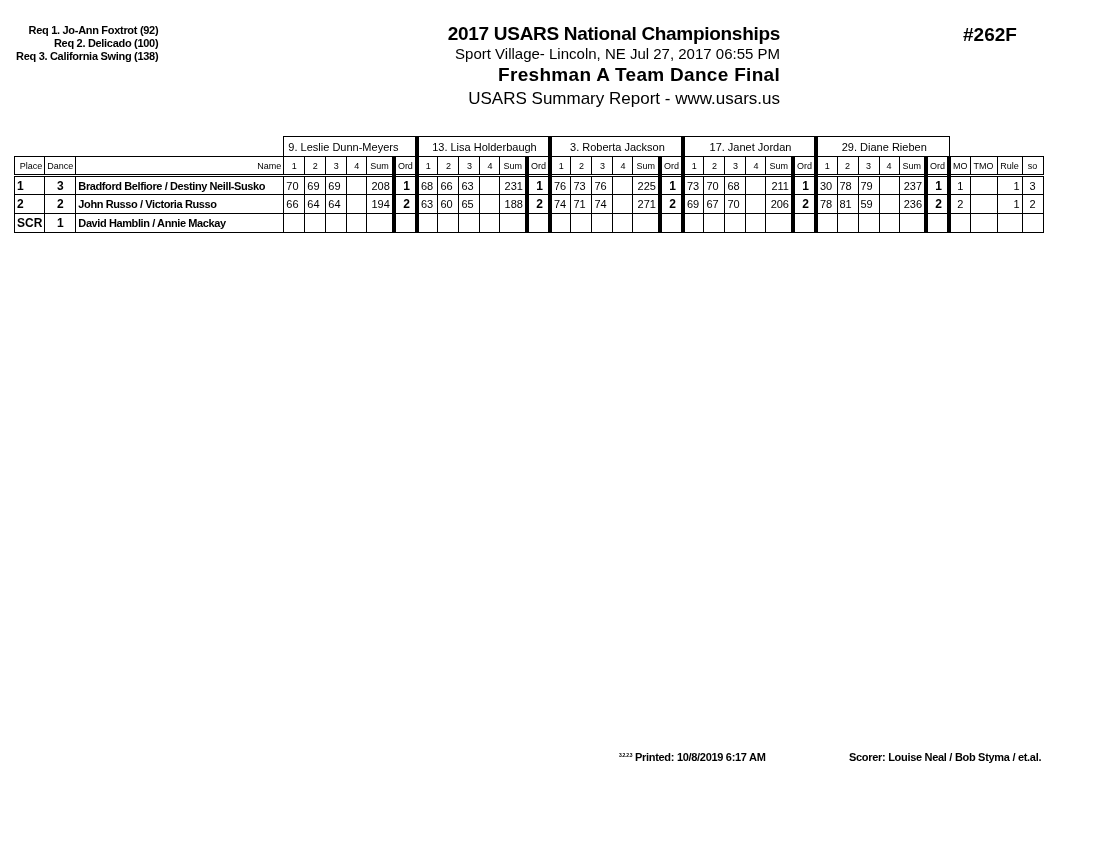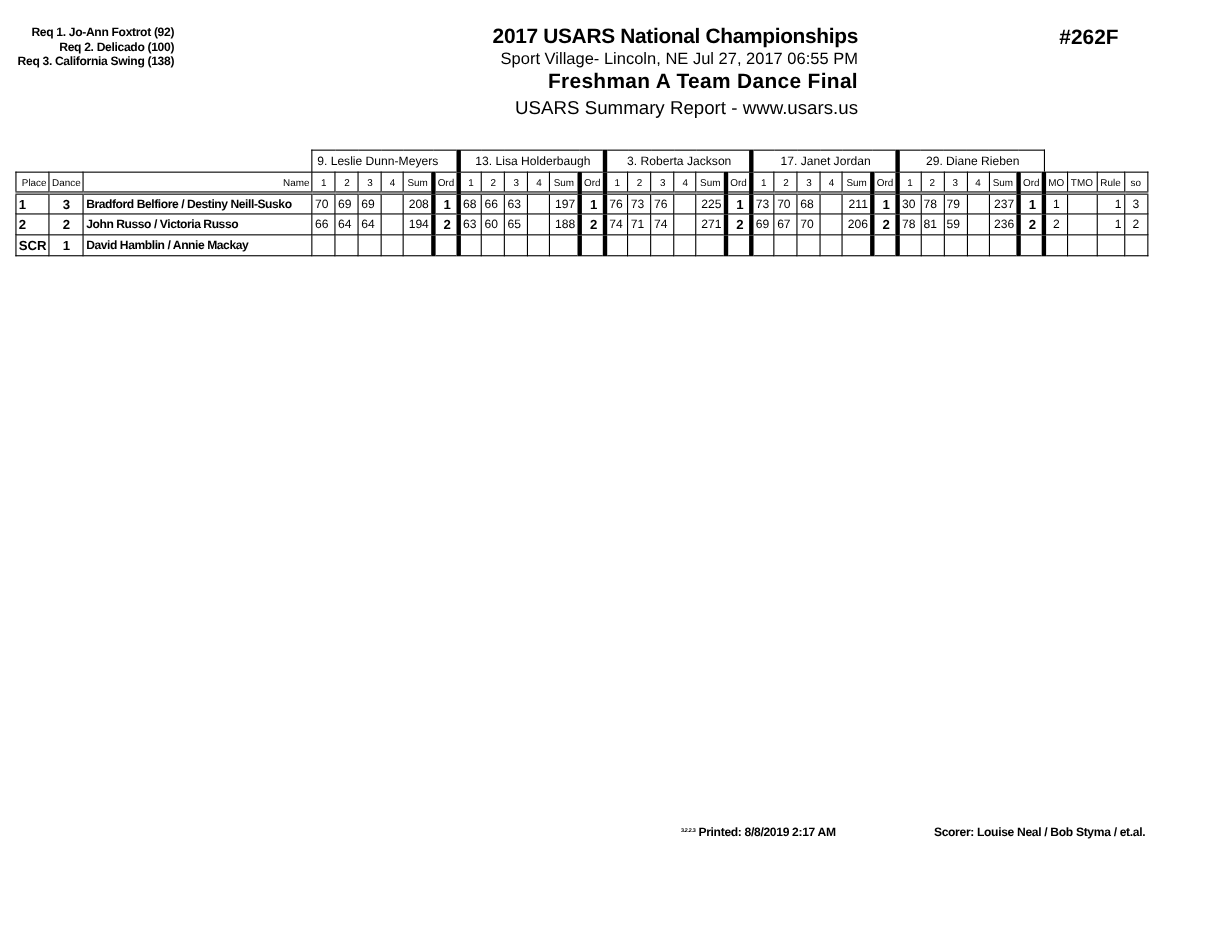--- a/index.html
+++ b/index.html
@@ -144,21 +144,21 @@
         <td class="sc">70</td>
         <td class="sc">69</td>
         <td class="sc">69</td>
         <td class="sc"></td>
         <td class="num">208</td>
         <td class="ord thick">1</td>
         <td class="sc thick">68</td>
         <td class="sc">66</td>
         <td class="sc">63</td>
         <td class="sc"></td>
-        <td class="num">197</td>
+        <td class="num">231</td>
         <td class="ord thick">1</td>
         <td class="sc thick">76</td>
         <td class="sc">73</td>
         <td class="sc">76</td>
         <td class="sc"></td>
         <td class="num">225</td>
         <td class="ord thick">1</td>
         <td class="sc thick">73</td>
         <td class="sc">70</td>
         <td class="sc">68</td>
@@ -252,15 +252,15 @@
         <td class="ctr thick"></td>
         <td class="ctr"></td>
         <td class="num"></td>
         <td class="ctr"></td>
       </tr>
     </tbody>
 </table>
 
 <div class="footer" style="left:619px;">
   <span class="ver">3.2.2.3</span>
-  <span>Printed:  8/8/2019 2:17 AM</span>
+  <span>Printed:  10/8/2019 6:17 AM</span>
 </div>
 <div class="footer" style="left:849px;">Scorer:  Louise Neal / Bob Styma / et.al.</div>
 
 </body></html>

